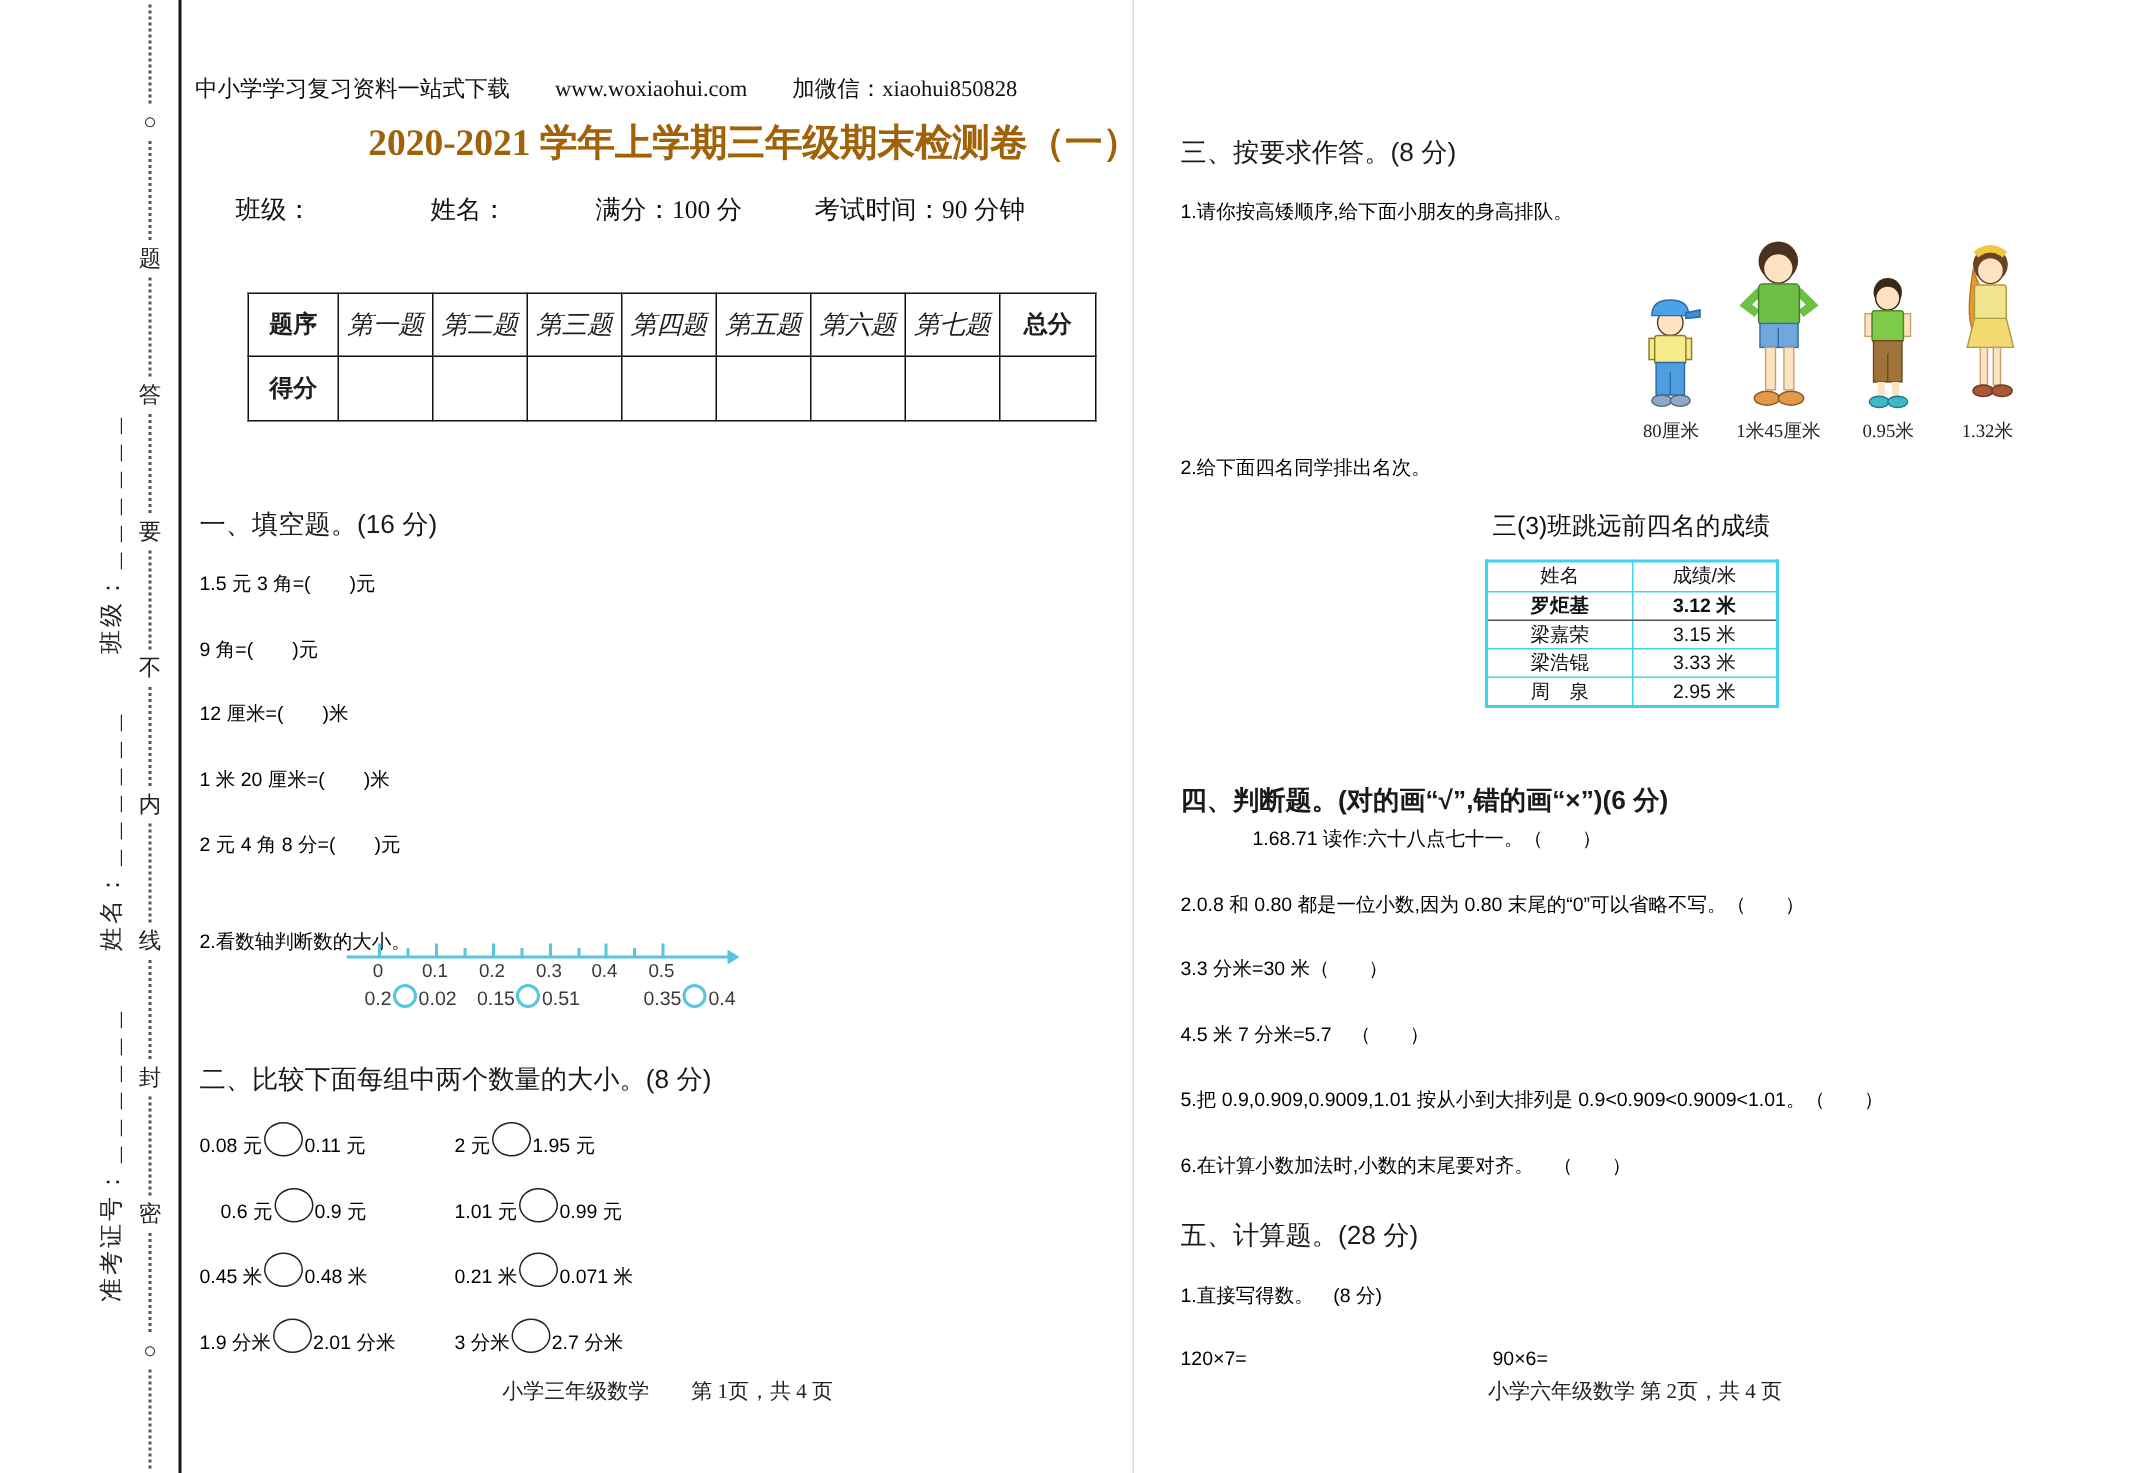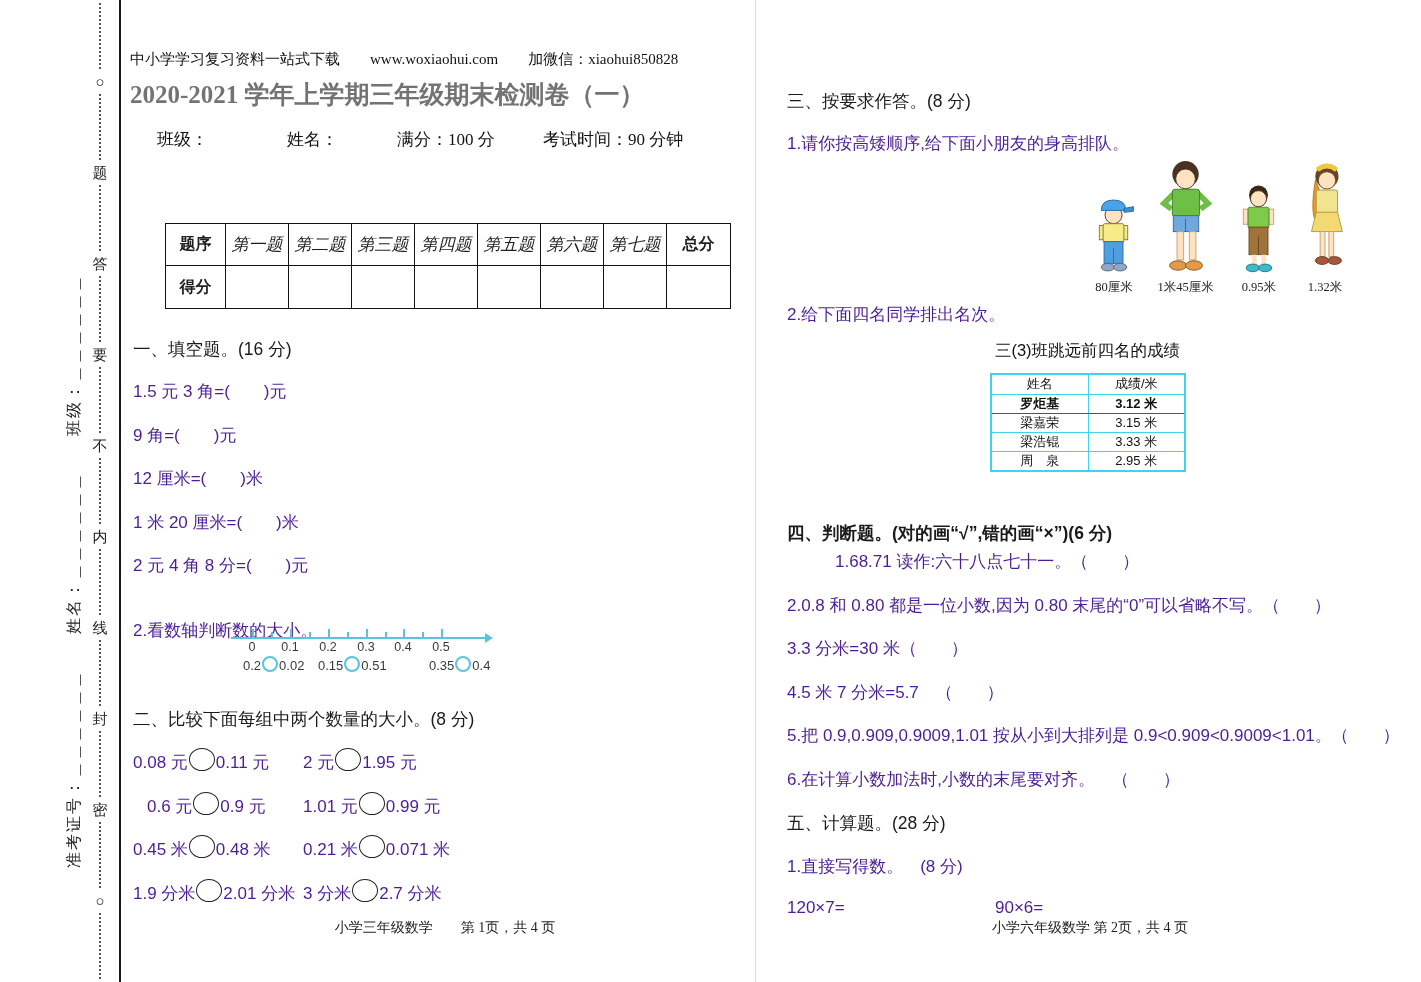--- a/index.html
+++ b/index.html
@@ -10,31 +10,31 @@
   .margin-labels{position:absolute;left:64px;top:868px;transform:rotate(-90deg);transform-origin:0 0;
       font-family:"Liberation Serif","DejaVu Serif",serif;font-size:16px;letter-spacing:2px;color:#222;}
   .seal-line{position:absolute;left:92px;top:0;width:16px;height:982px;display:flex;flex-direction:column;
       align-items:center;}
   .seal-line .dots{flex:1;width:0;border-left:2px dotted #555;min-height:14px;margin:3px 0;}
   .seal-line .seal-ch{font-size:15px;color:#222;line-height:1;padding:2px 0;}
   .border-line{position:absolute;left:119px;top:0;width:2px;height:982px;background:#1a1a1a;}
   .mid-divider{position:absolute;left:755px;top:0;width:1px;height:982px;background:#dcdcdc;}
   
   .promo{font-family:"Liberation Serif","DejaVu Serif",serif;font-size:15px;color:#111;}
-  .title{left:130px;top:78px;width:630px;text-align:left;font-family:"Liberation Serif","DejaVu Serif",serif;
-      font-weight:bold;font-size:25px;color:#737373;}
+  .title{left:130px;top:78px;width:630px;text-align:right;font-family:"Liberation Serif","DejaVu Serif",serif;
+      font-weight:bold;font-size:25px;color:#a16207;}
   .info{font-family:"Liberation Serif","DejaVu Serif",serif;font-size:17px;color:#111;}
   
-  table.score-table{position:absolute;left:165px;top:195px;border-collapse:collapse;table-layout:fixed;margin-top:28px;}
+  table.score-table{position:absolute;left:165px;top:195px;border-collapse:collapse;table-layout:fixed;}
   table.score-table td{border:1.6px solid #111;text-align:center;vertical-align:middle;padding:0;}
   .st-big{font-size:16px;font-weight:bold;}
   .st-small{font-family:"Liberation Serif","DejaVu Serif",serif;font-size:17px;font-style:italic;}
   
   .sec-title{font-size:17.5px;color:#1a1a1a;}
-  .q-item{font-size:17px;color:#4c1d95;}
+  .q-item{font-size:13px;color:#000000;}
   
   .numberline{position:absolute;left:225px;top:620px;width:285px;height:62px;}
   .nl-line{position:absolute;left:6px;top:17px;width:256px;height:2px;background:#58c4dd;}
   .nl-arrow{position:absolute;left:260px;top:13px;width:0;height:0;border-left:8px solid #58c4dd;
       border-top:5px solid transparent;border-bottom:5px solid transparent;}
   .tick{position:absolute;width:2px;background:#58c4dd;}
   .tick.maj{top:9px;height:9px;}
   .tick.min{top:12px;height:6px;}
   .nl-label{position:absolute;top:20px;width:30px;text-align:center;font-size:12.5px;color:#3a3a3a;}
   .nl-pair{position:absolute;top:36px;font-size:13px;color:#3a3a3a;}

